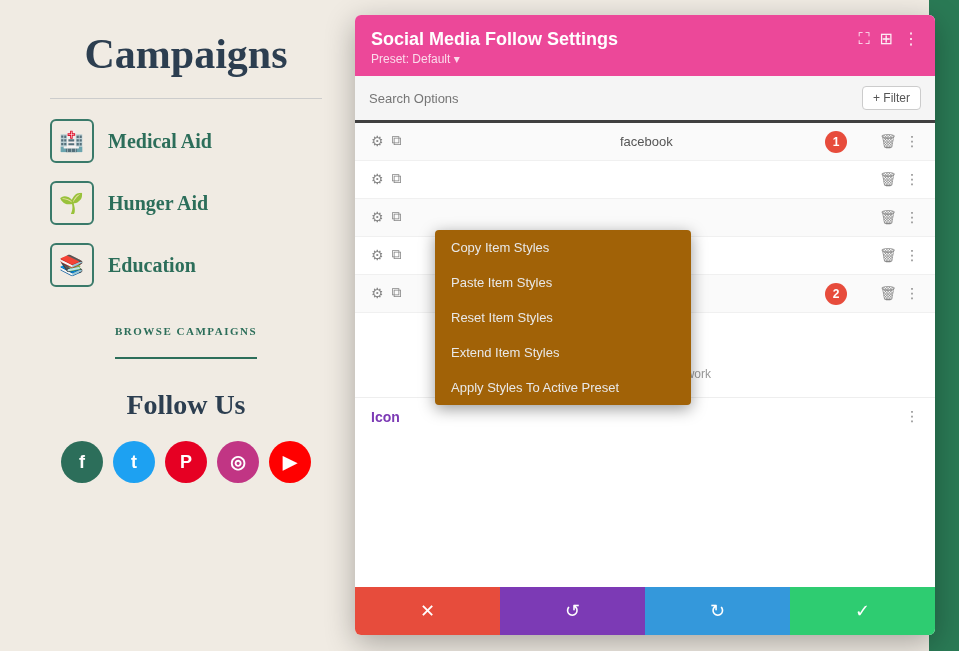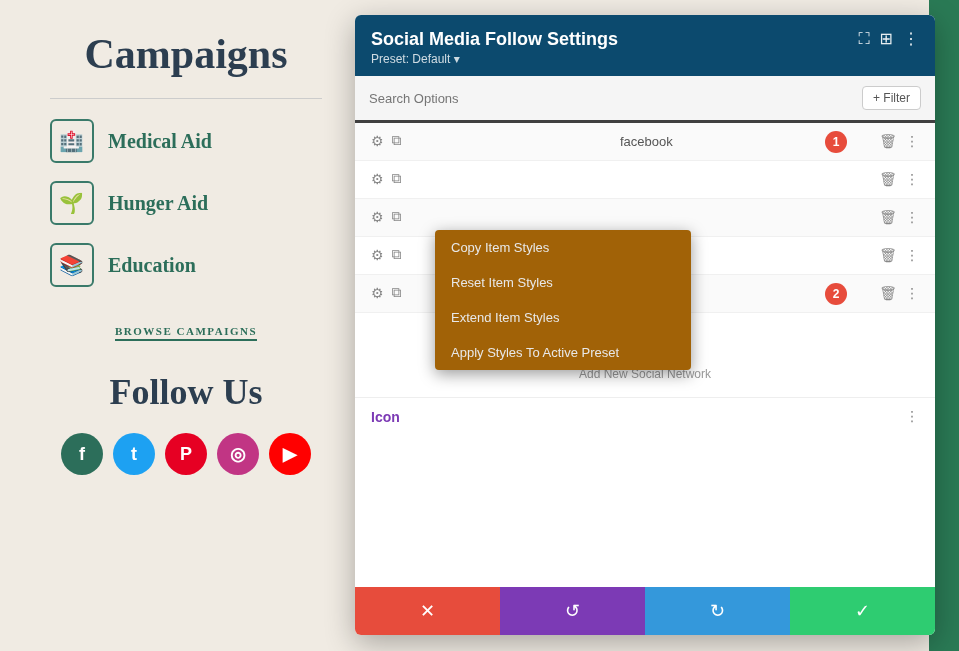--- a/index.html
+++ b/index.html
@@ -72,26 +72,26 @@
       font-family: Georgia, serif;
     }
 
     .browse-link {
       font-size: 11px;
       font-weight: 700;
       letter-spacing: 1.5px;
       color: #2c6e5a;
       text-transform: uppercase;
       border-bottom: 2px solid #2c6e5a;
-      padding-bottom: 2px;
+      padding-bottom: 20px;
       margin-bottom: 30px;
     }
 
     .follow-title {
-      font-size: 36px;
+      font-size: 28px;
       font-weight: 700;
       color: #2c3e50;
       margin-bottom: 20px;
       font-family: Georgia, serif;
     }
 
     .social-icons {
       display: flex;
       gap: 10px;
     }
@@ -135,21 +135,21 @@
       background: white;
       border-radius: 6px;
       box-shadow: 0 8px 30px rgba(0,0,0,0.3);
       overflow: hidden;
       display: flex;
       flex-direction: column;
     }
 
     
     .modal-header {
-      background: #0c4a6e;
+      background: #ec4899;
       padding: 14px 16px 0 16px;
     }
 
     .modal-header-top {
       display: flex;
       justify-content: space-between;
       align-items: flex-start;
       margin-bottom: 10px;
     }
 
@@ -505,16 +505,17 @@
   <div class="modal-footer">
     <button class="footer-btn footer-btn-cancel">✕</button>
     <button class="footer-btn footer-btn-undo">↺</button>
     <button class="footer-btn footer-btn-redo">↻</button>
     <button class="footer-btn footer-btn-save">✓</button>
   </div>
 </div>
 
 <div class="context-menu">
   <div class="context-menu-item">Copy Item Styles</div>
+  <div class="context-menu-item">Paste Item Styles</div>
   <div class="context-menu-item">Reset Item Styles</div>
   <div class="context-menu-item">Extend Item Styles</div>
   <div class="context-menu-item">Apply Styles To Active Preset</div>
 </div>
 
 </body></html>

